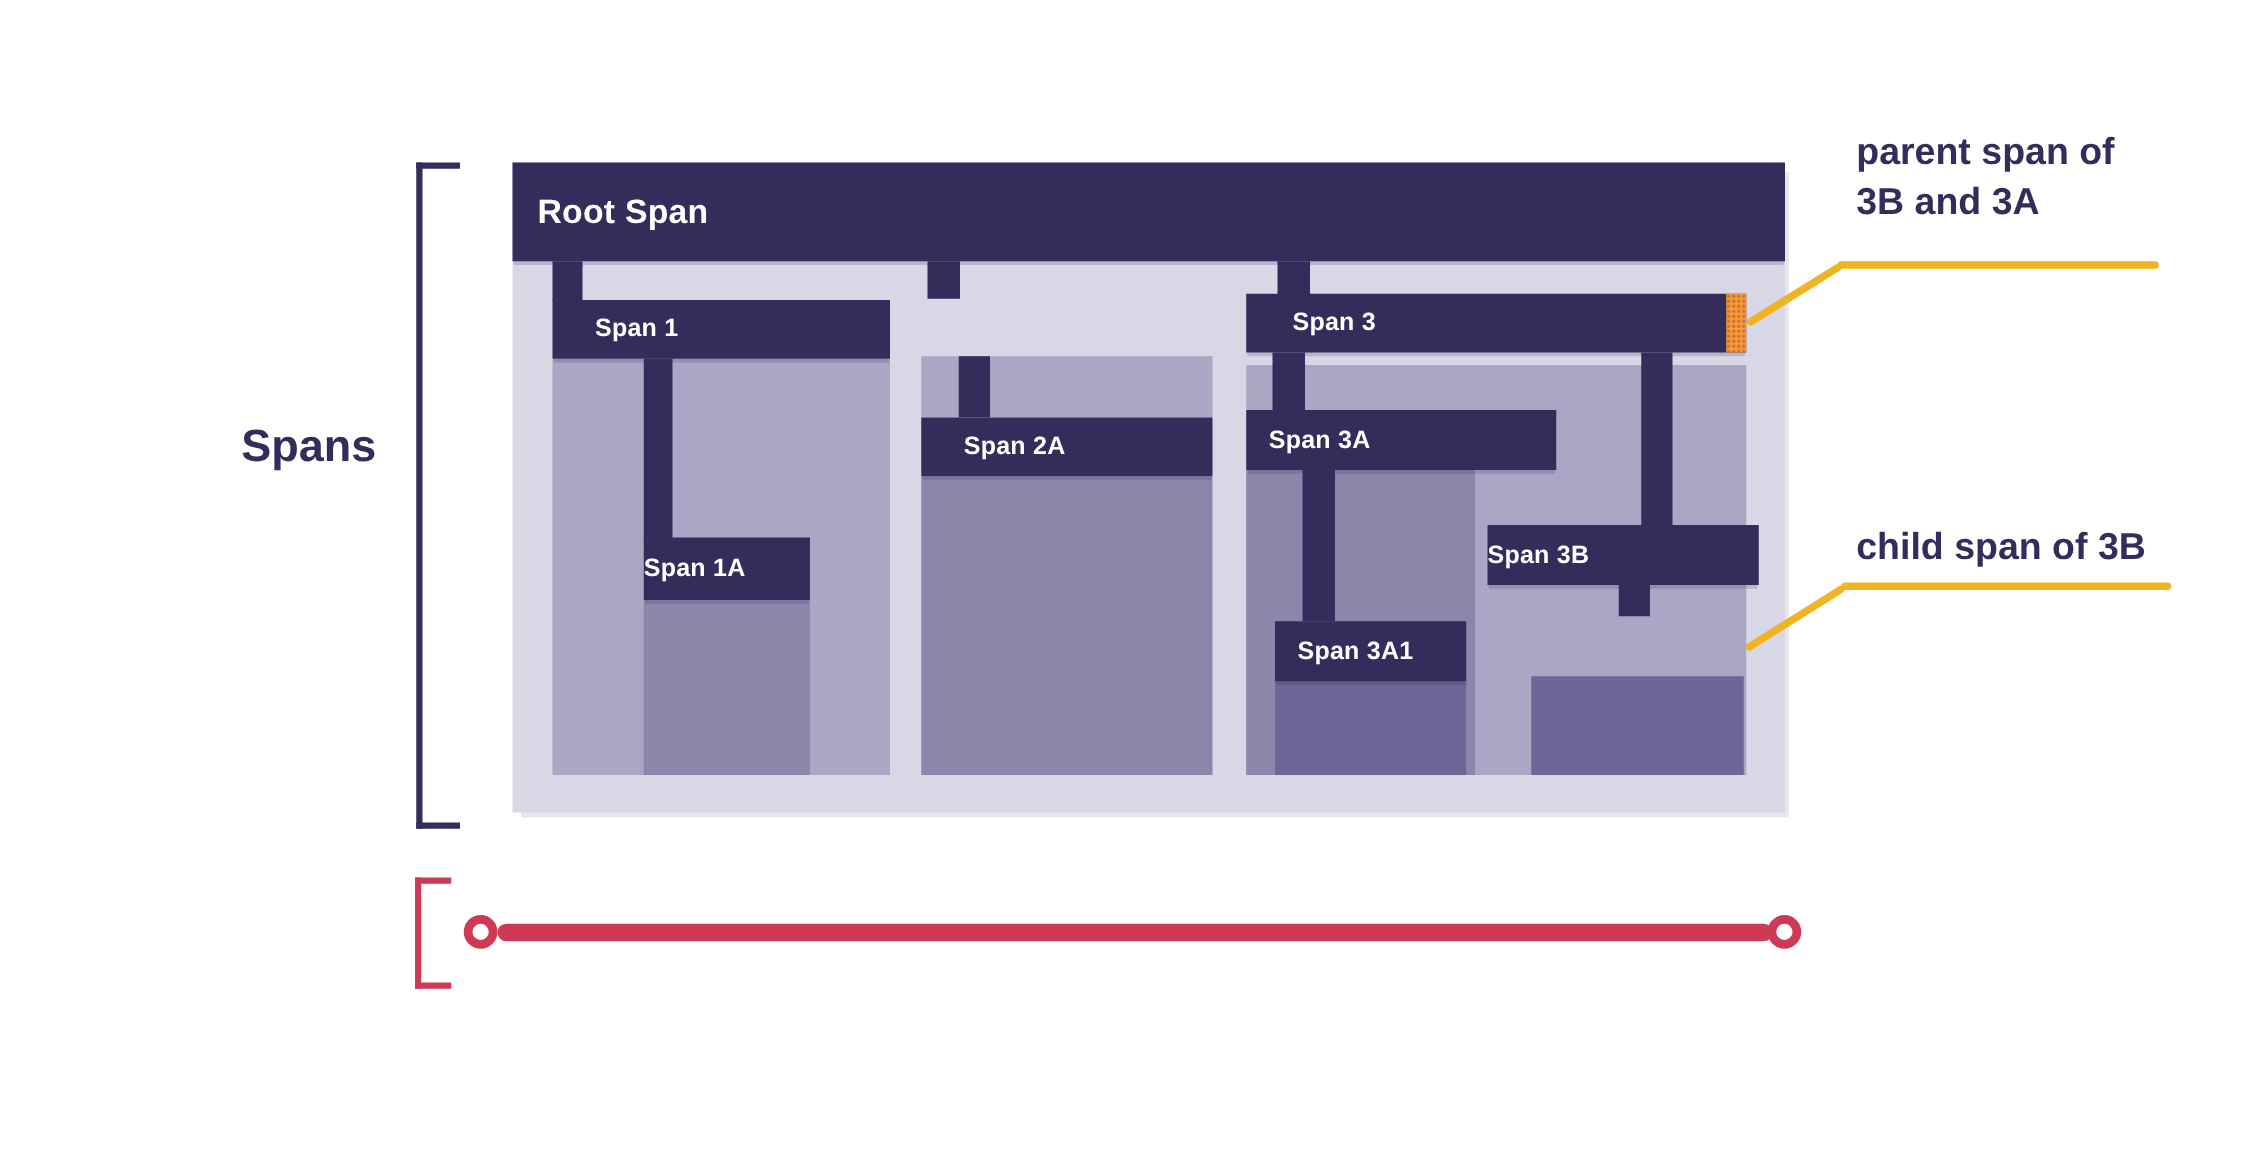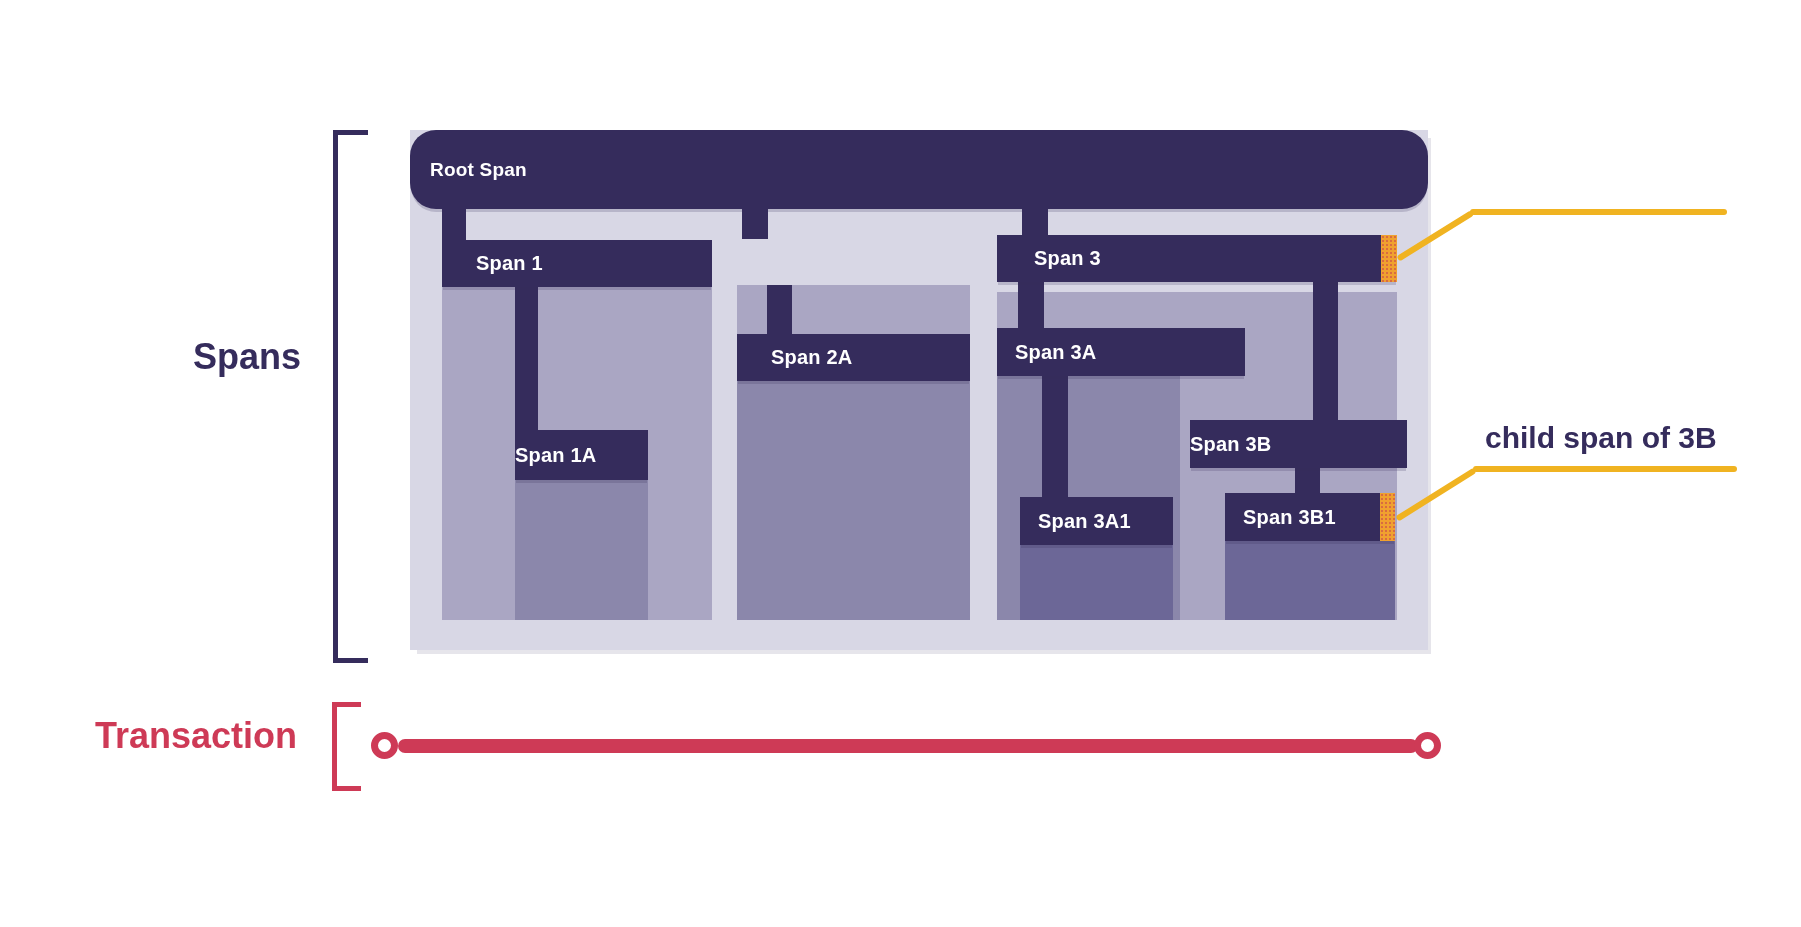--- a/index.html
+++ b/index.html
@@ -9,21 +9,21 @@
   
   .c-dark   {background:var(--dark-purple,#352C5C);}
   .c-light  {background:var(--light-purple,#AAA6C3);}
   .c-medium {background:var(--medium-purple,#8B87AB);}
   .c-deep   {background:var(--deep-purple,#6C6797);}
   .c-lav    {background:var(--lavender,#D8D7E5);}
   .container{box-shadow:5px 6px 0 -2px rgba(53,44,92,.12);}
   .bar{display:flex;align-items:center;color:var(--label-text,#FFFFFF);
        font-weight:700;font-size:20px;letter-spacing:.2px;
        box-shadow:0 4px 0 -1px rgba(53,44,92,.20);}
-  .bar.root{font-size:19px;border-radius:26px;}
+  .bar.root{font-size:27px;}
   .conn{box-shadow:none;}
   .side-label{font-weight:700;font-size:36px;color:var(--dark-purple,#352C5C);
               width:237px;text-align:right;}
   .side-label.red{color:var(--red,#CE3A56);}
   .bracket{border-left:5px solid var(--dark-purple,#352C5C);
            border-top:5px solid var(--dark-purple,#352C5C);
            border-bottom:5px solid var(--dark-purple,#352C5C);}
   .bracket.red{border-color:var(--red,#CE3A56);}
   .note{font-weight:700;font-size:30px;line-height:40px;color:var(--dark-purple,#352C5C);}
   .yline{background:var(--yellow,#F0B321);height:6px;border-radius:3px;}
@@ -82,32 +82,31 @@
     </div>
     <div class="abs bar c-dark" style="left:587px;top:198px;width:248px;height:48px;padding-left:18px;box-sizing:border-box;">
       <span>Span 3A</span>
     </div>
     <div class="abs bar c-dark" style="left:780px;top:290px;width:217px;height:48px;box-sizing:border-box;">
       <span>Span 3B</span>
     </div>
     <div class="abs bar c-dark" style="left:610px;top:367px;width:153px;height:48px;padding-left:18px;box-sizing:border-box;">
       <span>Span 3A1</span>
     </div>
-    <div class="abs bar c-dark" style="left:815px;top:363px;width:170px;height:48px;padding-left:18px;box-sizing:border-box;">
-      <span>Span 3B1</span>
-      <div class="abs marker" style="right:0;top:0;width:15px;height:48px;"></div>
-    </div>
   </div>
 
+  <div class="abs note" style="left:1485px;top:102px;">
+    <div>parent span of</div>
+    <div>3B and 3A</div>
+  </div>
   <div class="abs yline" style="left:1470px;top:209px;width:257px;"></div>
   <div class="abs yline" style="left:1398px;top:256px;width:88px;transform:rotate(-31.9deg);transform-origin:left center;"></div>
 
   <div class="abs note" style="left:1485px;top:418px;">child span of 3B</div>
   <div class="abs yline" style="left:1473px;top:466px;width:264px;"></div>
   <div class="abs yline" style="left:1397px;top:516px;width:92px;transform:rotate(-32.1deg);transform-origin:left center;"></div>
 
-  <div class="abs side-label red" style="left:60px;top:715px;">Transaction</div>
   <div class="abs bracket red" style="left:332px;top:702px;width:24px;height:79px;"></div>
   <div class="abs tline" style="left:398px;top:739px;width:1020px;"></div>
   <div class="abs tdot" style="left:371px;top:732px;"></div>
   <div class="abs tdot" style="left:1414px;top:732px;"></div>
 
 </div>
 
 </body></html>

